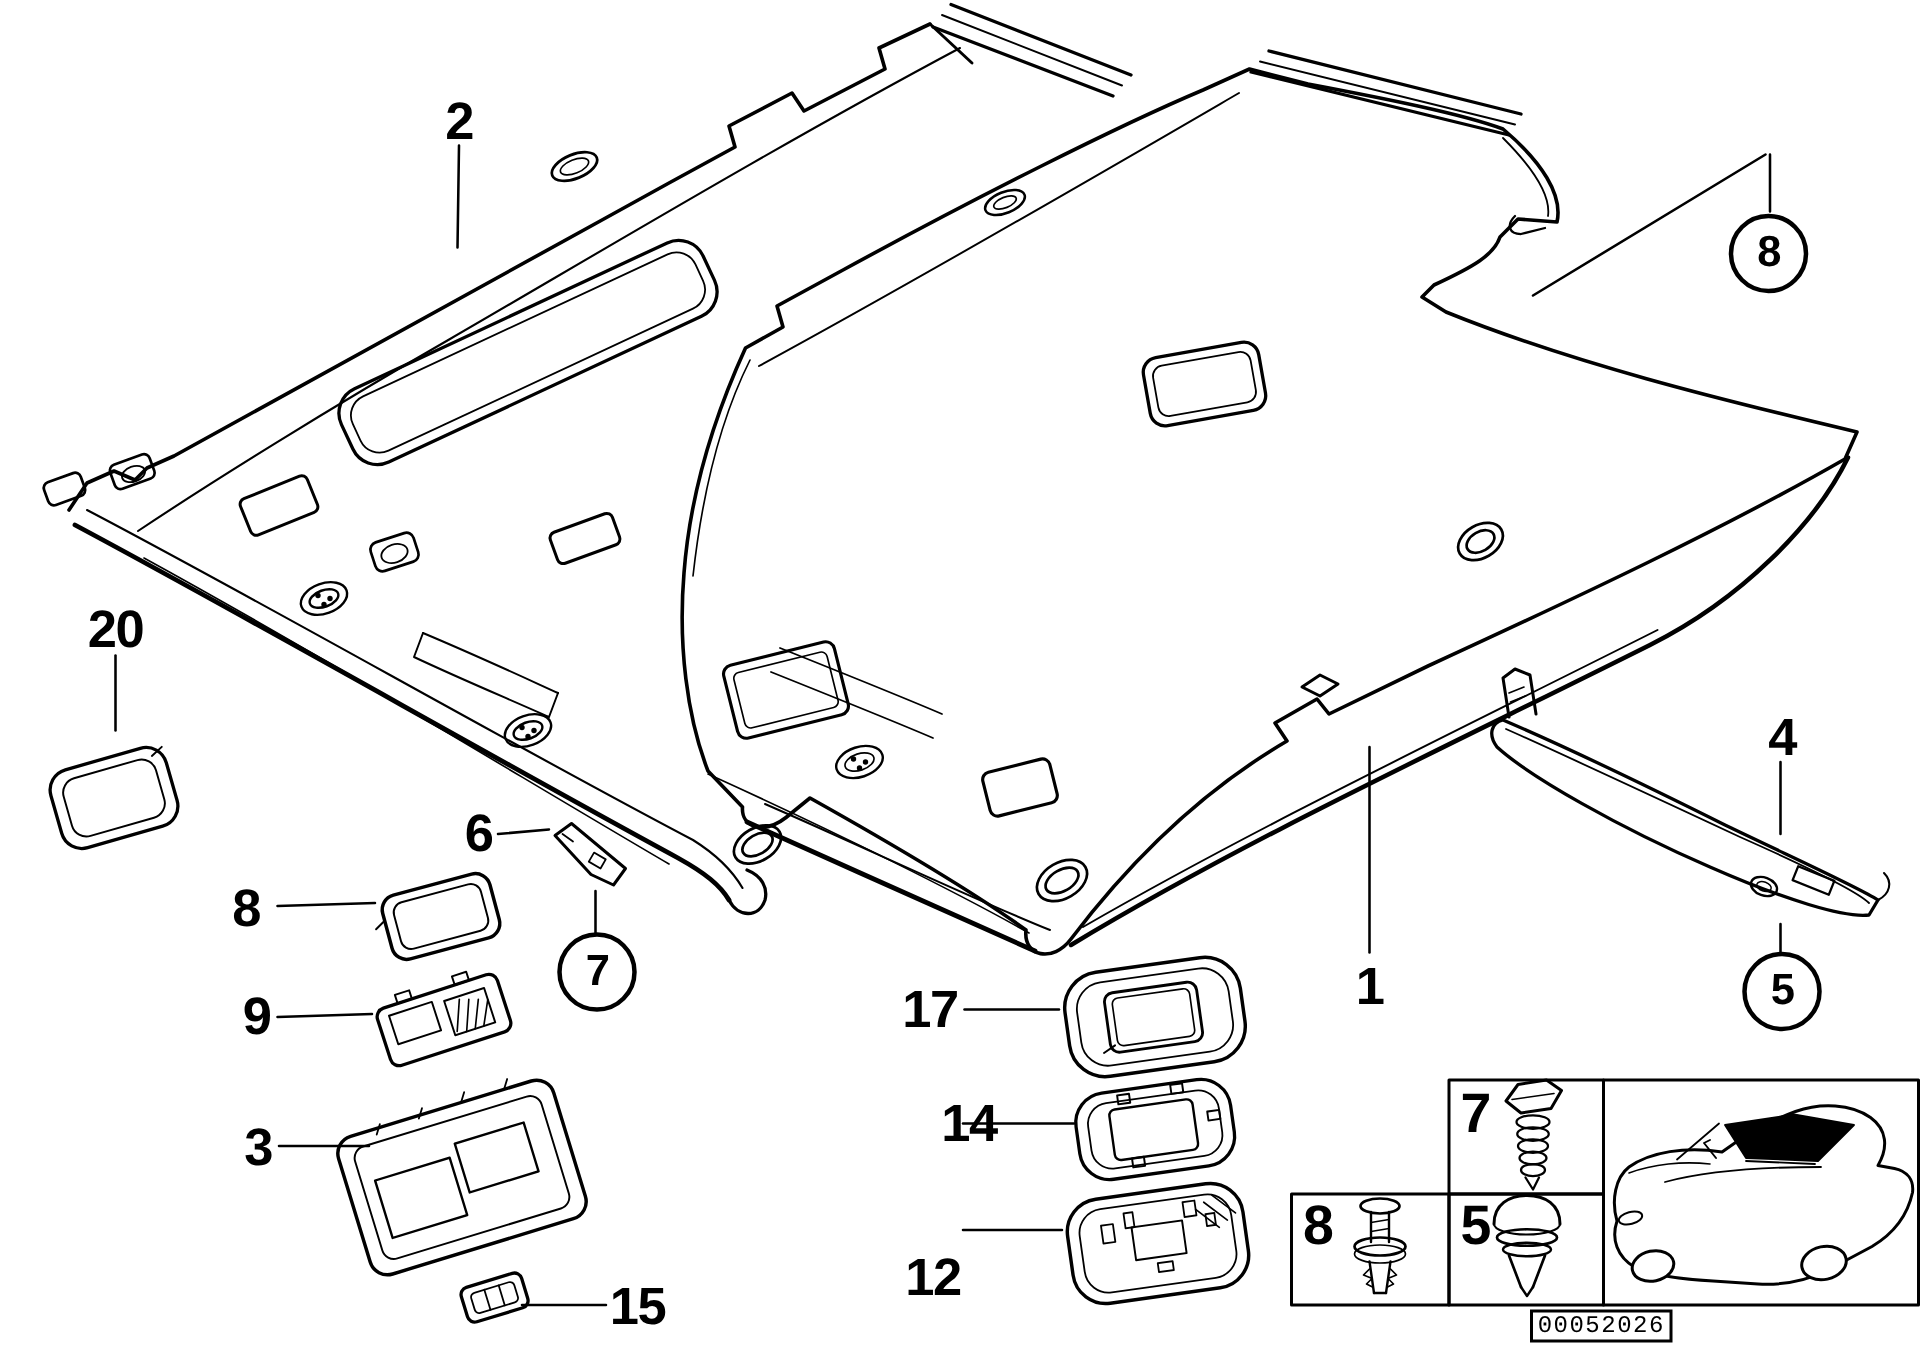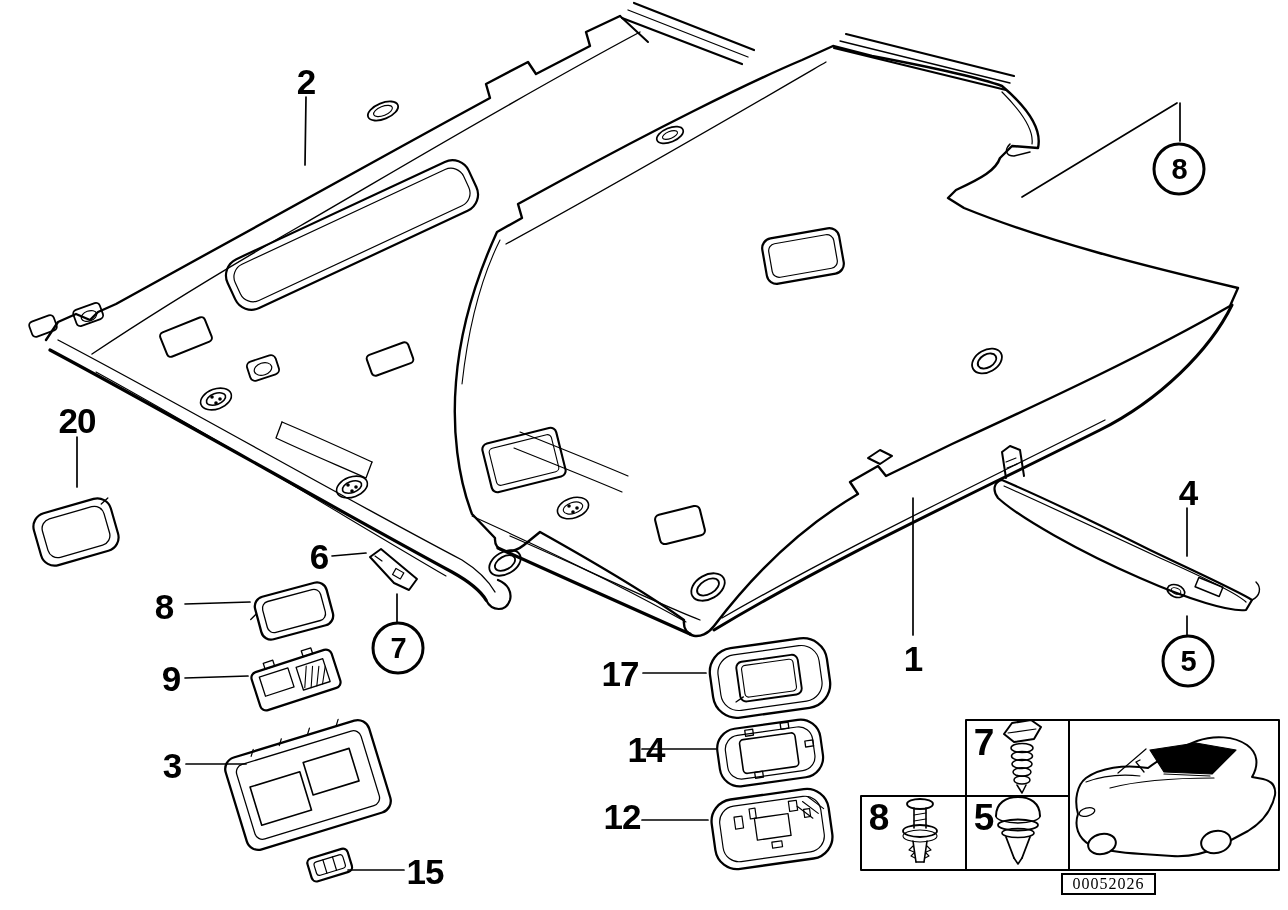--- a/index.html
+++ b/index.html
@@ -5,23 +5,23 @@
   html,body{margin:0;padding:0;background:#fff;}
   .stage{position:relative;width:1288px;height:910px;background:#ffffff;overflow:hidden;
          font-family:"Liberation Sans",sans-serif;color:#000;}
   .art{position:absolute;left:0;top:0;}
   .lbl{position:absolute;transform:translate(-50%,-50%);font-weight:bold;font-size:35px;
        letter-spacing:-1px;line-height:1;white-space:nowrap;}
   .lbl-circle{position:absolute;transform:translate(-50%,-50%);width:47px;height:47px;
        border:3px solid #000;border-radius:50%;background:#fff;display:flex;align-items:center;
        justify-content:center;font-weight:bold;font-size:29px;letter-spacing:-1px;}
   .inset-lbl{position:absolute;transform:translate(-50%,-50%);font-weight:bold;font-size:37px;line-height:1;}
-  .pn{position:absolute;left:1061px;top:873px;width:95px;height:22px;border:2px solid #000;
+  .pn{position:absolute;left:1020px;top:873px;width:95px;height:22px;border:2px solid #000;
       box-sizing:border-box;display:flex;align-items:flex-start;justify-content:center;
-      font-family:Liberation Serif, serif;font-size:16px;letter-spacing:1px;}
+      font-family:Liberation Mono, monospace;font-size:16px;letter-spacing:1px;}
 </style>
 </head>
 <body>
 
 <div class="stage">
 
 <svg class="art" width="1288" height="910" viewBox="0 0 1288 910" fill="none" stroke="#000" stroke-linecap="round" stroke-linejoin="round">
 
   <g>
 
@@ -294,21 +294,21 @@
   <div class="lbl" style="left:306px;top:81px;">2</div>
   <div class="lbl" style="left:172px;top:765px;">3</div>
   <div class="lbl" style="left:1188px;top:492px;">4</div>
   <div class="lbl-circle" style="left:1188px;top:661px;">5</div>
   <div class="lbl" style="left:319px;top:556px;">6</div>
   <div class="lbl-circle" style="left:398px;top:648px;">7</div>
   <div class="lbl-circle" style="left:1179px;top:169px;">8</div>
   <div class="lbl" style="left:171px;top:678px;">9</div>
   <div class="lbl" style="left:77px;top:420px;">20</div>
   <div class="lbl" style="left:164px;top:606px;">8</div>
-  <div class="lbl" style="left:622px;top:816px;">12</div>
+  <div class="lbl" style="left:622px;top:852px;">12</div>
   <div class="lbl" style="left:620px;top:673px;">17</div>
   <div class="lbl" style="left:646px;top:749px;">14</div>
   <div class="lbl" style="left:425px;top:871px;">15</div>
 
   <div class="inset-lbl" style="left:984px;top:742px;">7</div>
   <div class="inset-lbl" style="left:879px;top:817px;">8</div>
   <div class="inset-lbl" style="left:984px;top:817px;">5</div>
 
   <div class="pn">
     <span>00052026</span>

